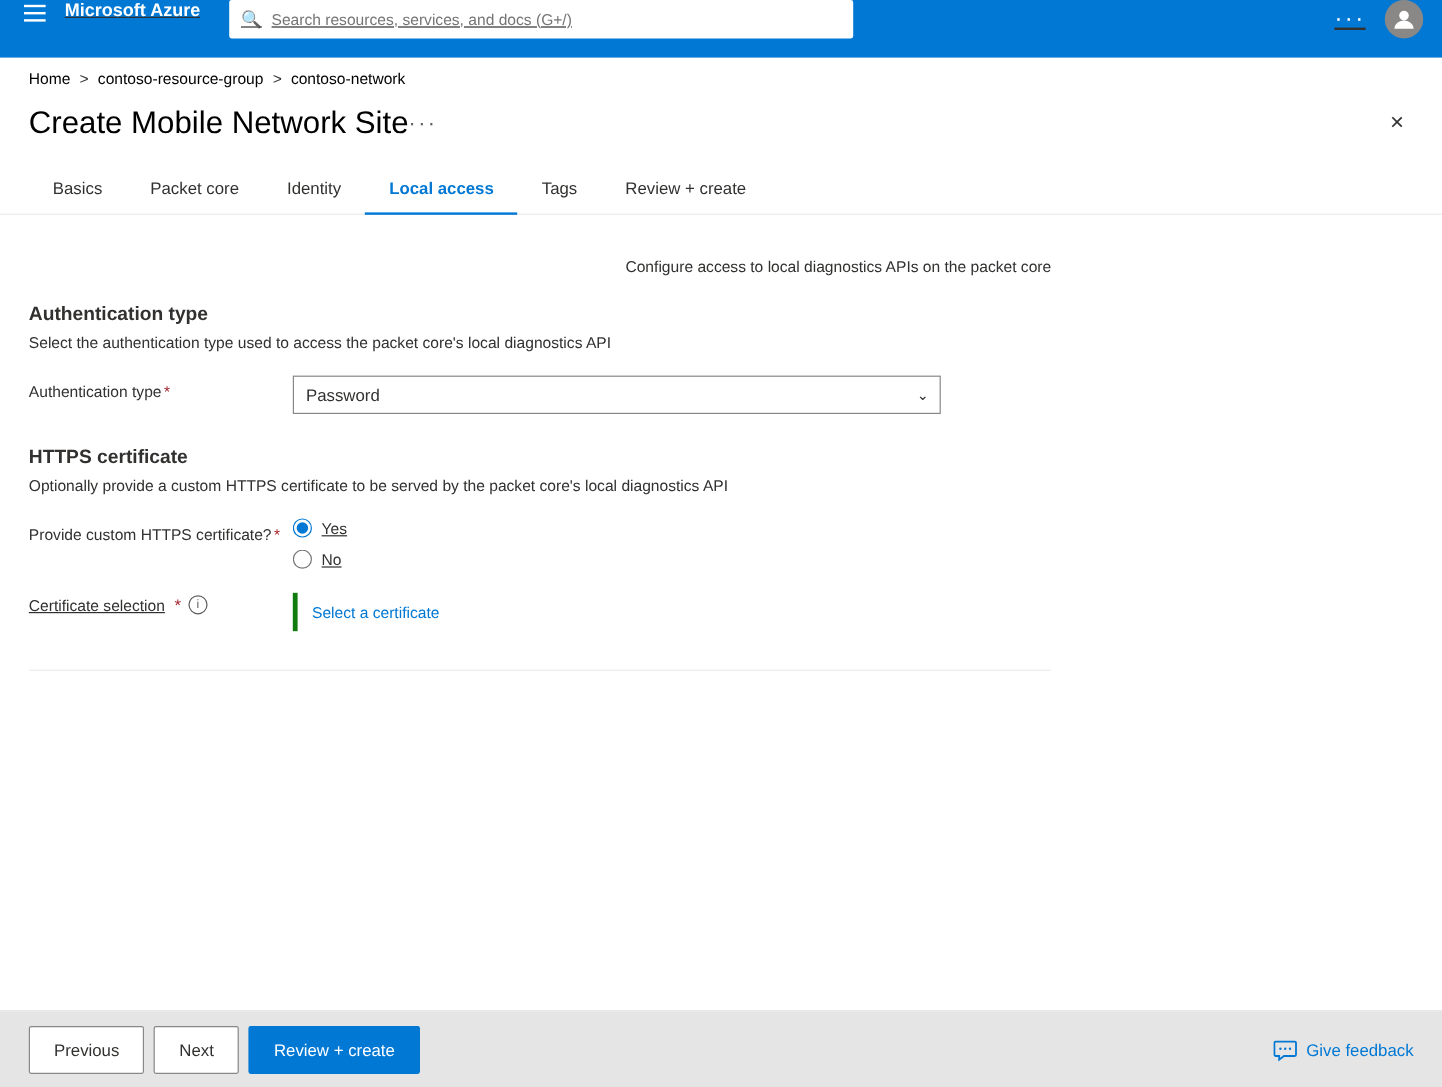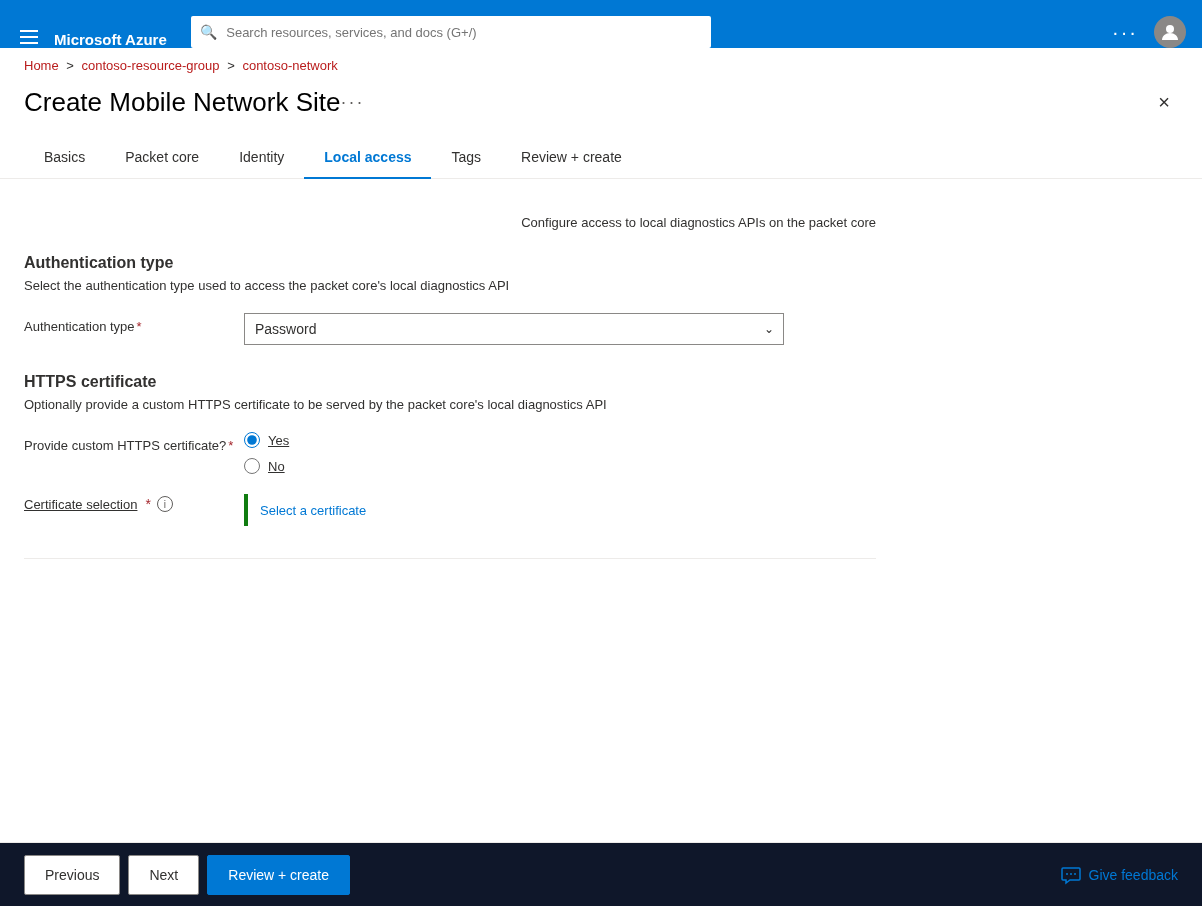--- a/index.html
+++ b/index.html
@@ -3,23 +3,24 @@
   <meta charset="utf-8">
   <style>
     * { box-sizing: border-box; margin: 0; padding: 0; }
     body { font-family: 'Segoe UI', Arial, sans-serif; font-size: 14px; color: #323130; background: #fff; }
 
     
     .topnav {
       background: #0078d4;
       height: 48px;
       display: flex;
-      align-items: flex-end;
+      align-items: flex-start;
       padding: 0 16px;
       gap: 12px;
+      text-decoration: underline;
     }
     .topnav-hamburger {
       color: #fff;
       font-size: 18px;
       cursor: pointer;
       display: flex;
       flex-direction: column;
       gap: 4px;
       padding: 4px;
     }
@@ -79,21 +80,21 @@
       cursor: pointer;
     }
     .topnav-avatar svg { width: 20px; height: 20px; fill: #fff; }
 
     
     .breadcrumb {
       padding: 10px 24px 6px 24px;
       font-size: 13px;
       color: #0078d4;
     }
-    .breadcrumb a { color: #b91c1c; text-decoration: none; }
+    .breadcrumb a { color: #000000; text-decoration: none; }
     .breadcrumb .sep { color: #323130; margin: 0 4px; }
 
     
     .page-header {
       padding: 8px 24px 0 24px;
       display: flex;
       align-items: center;
       justify-content: space-between;
     }
     .page-title-row {
@@ -285,21 +286,21 @@
       margin: 32px 0 0 0;
     }
 
     
     .footer {
       position: fixed;
       bottom: 0;
       left: 0;
       right: 0;
       height: 64px;
-      background: #0f172a;
+      background: #e5e5e5;
       border-top: 1px solid #edebe9;
       display: flex;
       align-items: center;
       padding: 0 24px;
       gap: 8px;
     }
     .btn {
       height: 40px;
       padding: 0 20px;
       font-size: 14px;

